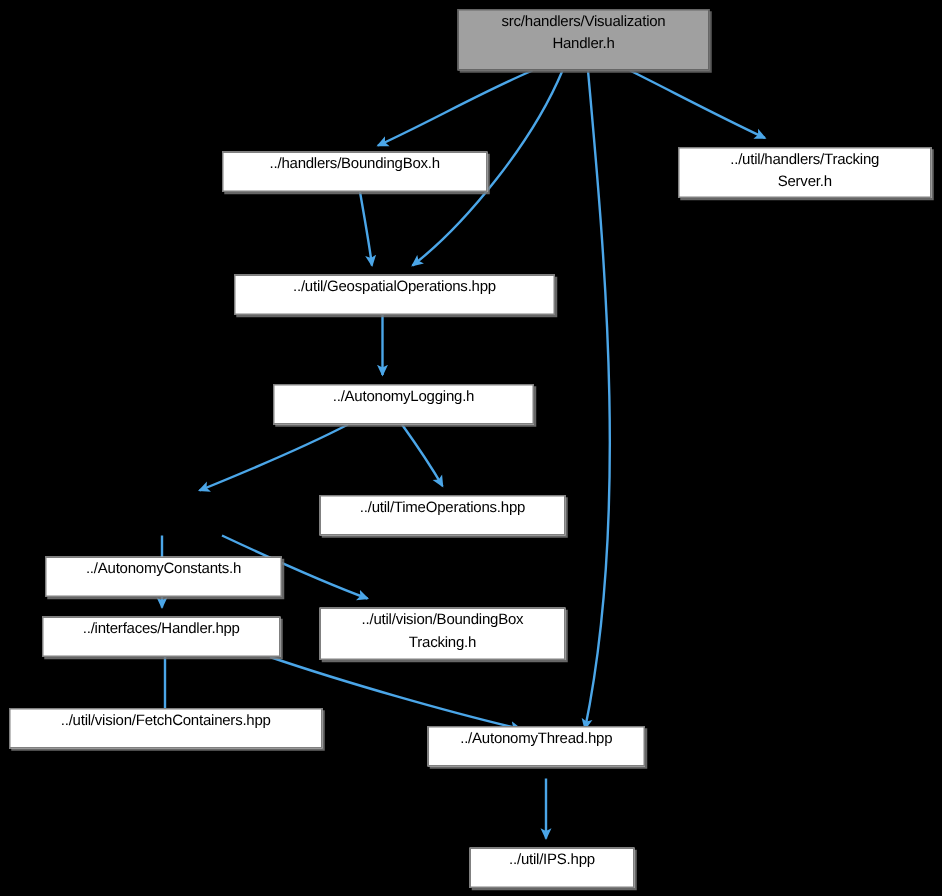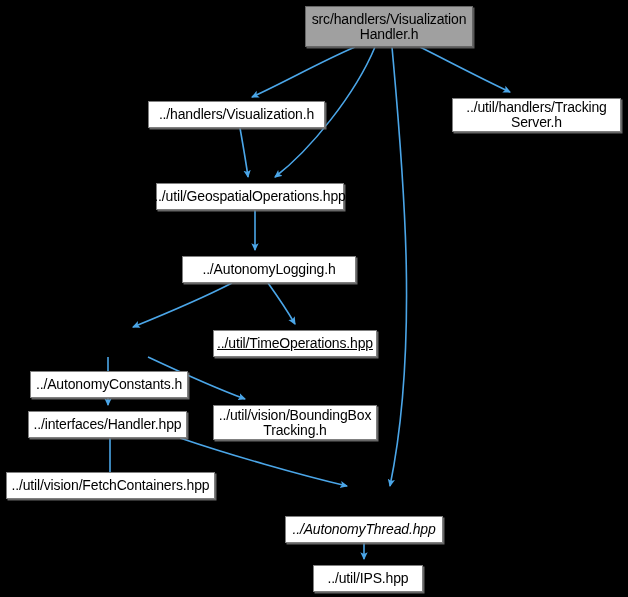--- a/index.html
+++ b/index.html
@@ -22,24 +22,23 @@
     left: 0;
     top: 0;
     width: 628px;
     height: 597px;
     pointer-events: none;
   }
   .node {
     position: absolute;
     box-sizing: border-box;
     display: flex;
-    align-items: center;
     justify-content: center;
     text-align: center;
-    font-size: 14px;
+    font-size: 10px;
     line-height: 15px;
     color: #000000;
     background: #ffffff;
     border: 1px solid #808080;
     box-shadow: 1.5px 1.5px 0 0 rgba(120,120,120,0.85);
     white-space: pre-line;
     letter-spacing: -0.15px;
     z-index: 2;
   }
   .node.root {
@@ -68,27 +67,27 @@
       <path d="M 268,283 C 278,297 288,312 295,324" fill="none" stroke="#4BA6E8" stroke-width="1.6" marker-end="url(#arrowhead)"></path>
       <path d="M 108,357 C 108,375 108,392 108,405" fill="none" stroke="#4BA6E8" stroke-width="1.6" marker-end="url(#arrowhead)"></path>
       <path d="M 148,357 C 180,372 215,388 245,399" fill="none" stroke="#4BA6E8" stroke-width="1.6" marker-end="url(#arrowhead)"></path>
       <path d="M 110,438 C 110,456 110,472 110,486" fill="none" stroke="#4BA6E8" stroke-width="1.6" marker-end="url(#arrowhead)"></path>
       <path d="M 180,438 C 230,455 300,475 347,486" fill="none" stroke="#4BA6E8" stroke-width="1.6" marker-end="url(#arrowhead)"></path>
       <path d="M 364,519 C 364,535 364,548 364,559" fill="none" stroke="#4BA6E8" stroke-width="1.6" marker-end="url(#arrowhead)"></path>
     </svg>
   <div id="nodes-layer">
       <div class="node root" style="left: 305px; top: 6px; width: 168px; height: 41px;"><span>src/handlers/Visualization
 Handler.h</span></div>
-      <div class="node" style="left: 148px; top: 101px; width: 177px; height: 27px;"><span>../handlers/Visualization.h</span></div>
+      <div class="node" style="left: 148px; top: 101px; width: 177px; height: 27px;"><span>../handlers/BoundingBox.h</span></div>
       <div class="node" style="left: 452px; top: 98px; width: 169px; height: 34px;"><span>../util/handlers/Tracking
 Server.h</span></div>
-      <div class="node" style="left: 156px; top: 183px; width: 188px; height: 27px;"><span>../util/GeospatialOperations.hpp</span></div>
+      <div class="node" style="left: 156px; top: 183px; width: 214px; height: 27px;"><span>../util/GeospatialOperations.hpp</span></div>
       <div class="node" style="left: 182px; top: 256px; width: 174px; height: 27px;"><span>../AutonomyLogging.h</span></div>
       <div class="node" style="left: 30px; top: 330px; width: 158px; height: 27px; margin-top: 41px;"><span>../AutonomyConstants.h</span></div>
-      <div class="node" style="left: 213px; top: 330px; width: 164px; height: 27px; text-decoration: underline;"><span>../util/TimeOperations.hpp</span></div>
+      <div class="node" style="left: 213px; top: 330px; width: 164px; height: 27px;"><span>../util/TimeOperations.hpp</span></div>
       <div class="node" style="left: 28px; top: 411px; width: 159px; height: 27px;"><span>../interfaces/Handler.hpp</span></div>
       <div class="node" style="left: 213px; top: 405px; width: 164px; height: 35px;"><span>../util/vision/BoundingBox
 Tracking.h</span></div>
       <div class="node" style="left: 6px; top: 472px; width: 209px; height: 27px;"><span>../util/vision/FetchContainers.hpp</span></div>
-      <div class="node" style="left: 285px; top: 516px; width: 158px; height: 27px; font-style: italic;"><span>../AutonomyThread.hpp</span></div>
+      <div class="node" style="left: 285px; top: 484px; width: 145px; height: 27px;"><span>../AutonomyThread.hpp</span></div>
       <div class="node" style="left: 313px; top: 565px; width: 110px; height: 27px;"><span>../util/IPS.hpp</span></div>
     </div>
 </div>
 
 </body></html>

